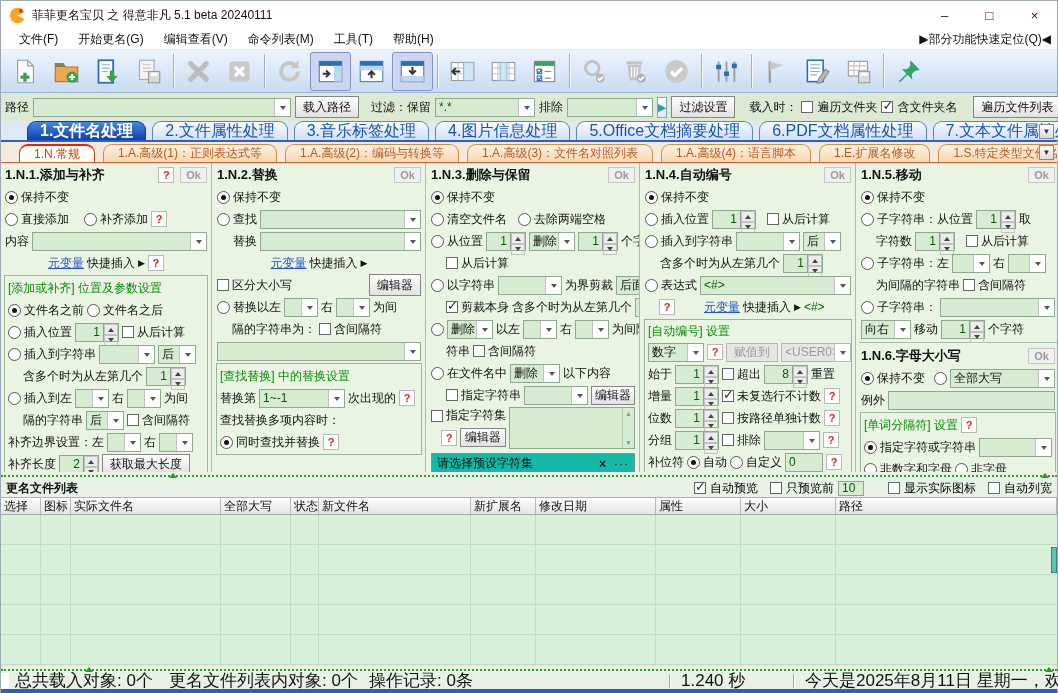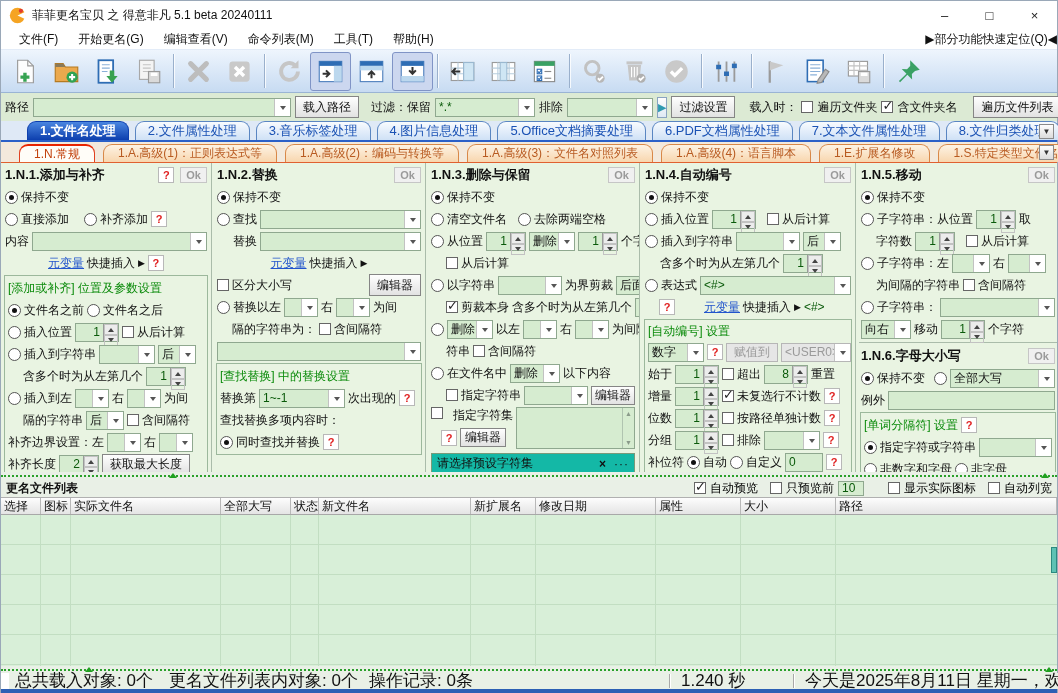--- a/index.html
+++ b/index.html
@@ -9,21 +9,21 @@
   
   .titlebar{position:absolute;left:0;top:0;width:100%;height:28px;background:#fff;display:flex;align-items:center;padding-left:8px}
   .appicon{width:17px;height:17px;margin-right:6px}
   .titletext{font-size:12px;color:#111}
   .winbtns{margin-left:auto;display:flex}
   .winbtn{width:45px;height:28px;display:flex;align-items:center;justify-content:center;font-size:13px;color:#222}
 
   
   .menubar{position:absolute;left:0;top:28px;width:100%;height:20px;background:#fff;display:flex;align-items:center;padding-left:8px;font-size:12px}
   .menuitem{padding:0 10px;color:#111}
-  .quicknav{margin-left:auto;font-size:12px;color:#111}
+  .quicknav{margin-left:auto;padding-right:6px;font-size:12px;color:#111}
 
   
   .toolbar{position:absolute;left:0;top:48px;width:100%;height:44px;background:linear-gradient(#eef5fd,#c7dbf2);border-top:1px solid #e3ecf8;border-bottom:1px solid #9ab4d4;display:flex;align-items:center;padding-left:4px}
   .tbtn{width:41px;height:39px;display:flex;align-items:center;justify-content:center;border-radius:3px;border:1px solid transparent}
   .tbtn.sel{background:#ccd7ef;border:1px solid #8094c6}
   .tbtn svg{width:27px;height:27px}
   .tsep{width:1px;height:34px;background:#9ab0cc;box-shadow:1px 0 0 rgba(255,255,255,.8);margin:0 4px}
 
   
   .pathrow{position:absolute;left:0;top:92px;width:100%;height:28px;background:#dcead4;display:flex;align-items:center;padding:0 4px;font-size:12px;gap:4px;white-space:nowrap}
@@ -32,21 +32,21 @@
   .combo .cv{flex:1;padding:0 3px;font-size:12px;line-height:17px;color:#0a5a0a;overflow:hidden}
   .combo .ca{width:16px;background:#fff;border-left:1px solid #c2c2c2;display:flex;align-items:center;justify-content:center}
   .car{width:0;height:0;border:3.5px solid transparent;border-top:4.5px solid #555;margin-top:4px}
   .btn{height:22px;padding:0 7px;background:linear-gradient(#fefefe,#e2e2e2);border:1px solid #858585;font-size:12px;display:inline-flex;align-items:center;color:#111;flex:0 0 auto}
   .cb{width:12px;height:12px;border:1px solid #666;background:#fff;position:relative;flex:0 0 auto}
   .cb.on::after{content:"✓";position:absolute;top:-4px;left:0;font-size:13px;font-weight:bold;color:#222}
   .playbtn{width:22px;height:21px;background:linear-gradient(#fdfdfd,#dfe9f4);border:1px solid #8aa4c0;display:flex;align-items:center;justify-content:center;color:#2e9ab0;font-size:11px}
 
   
   .tabs1{position:absolute;left:0;top:120px;width:100%;height:21px;background:#dfe9f6;border-bottom:2px solid #2a60c8;display:flex;align-items:flex-end;padding-left:26px}
-  .tab1{height:19px;display:flex;align-items:center;padding:0 12px;margin-right:6px;border:1px solid #5a86c2;border-bottom:none;border-radius:9px 9px 0 0;background:linear-gradient(#f8fbff,#cfe1f6);color:#1a52b4;font-size:13px;white-space:nowrap}
+  .tab1{height:19px;display:flex;align-items:center;padding:0 12px;margin-right:6px;border:1px solid #5a86c2;border-bottom:none;border-radius:9px 9px 0 0;background:linear-gradient(#f8fbff,#cfe1f6);color:#1a52b4;font-size:16px;white-space:nowrap}
   .tab1.act{background:linear-gradient(#4a86e0,#0d3fae);color:#fff;font-weight:bold;border-color:#0d3fae}
   .tabs2{position:absolute;left:0;top:141px;width:100%;height:21px;background:#f3e9dc;border-bottom:1px solid #e06030;display:flex;align-items:flex-end;padding-left:18px}
   .tab2{height:18px;display:flex;align-items:center;padding:0 14px;margin-right:8px;border:1px solid #d88848;border-bottom:none;border-radius:9px 9px 0 0;background:linear-gradient(#fdf3e4,#f8d6ae);color:#b85a20;font-size:12px;white-space:nowrap}
   .tab2.act{background:#fffdf8;color:#c2410c;font-weight:normal;border:1px solid #e04020;border-top:2px solid #e82400;border-bottom:none}
   .tabdd{position:absolute;right:3px;width:15px;height:15px;background:linear-gradient(#fdfdfd,#dcdcdc);border:1px solid #8a8a8a;display:flex;align-items:center;justify-content:center;font-size:8px;color:#333}
 
   
   .panels{position:absolute;left:0;top:162px;width:100%;height:309px;background:#e9f4e2}
   .pc{position:absolute;top:0;height:100%;border-right:1px solid #aabcaa;padding:1px 2px;overflow:hidden}
   .r{display:flex;align-items:center;height:22px;padding:0 2px;gap:3px;font-size:12px;white-space:nowrap;color:#111}
@@ -731,21 +731,21 @@
           <span class="combo" style="flex:1">
             <span class="cv"></span>
             <span class="ca">
               <i class="car"></i>
             </span>
           </span>
           <span class="btn" style="height:19px;padding:0 3px">编辑器</span>
         </div>
       <div class="r" style="height:46px;align-items:flex-start;padding-top:1px">
         <div style="display:flex;flex-direction:column;gap:4px">
-          <div style="display:flex;align-items:flex-start;gap:10px">
+          <div style="display:flex;align-items:center;gap:3px">
               <span class="cb"></span>
               <span style="font-size:12px">指定字符集</span>
             </div>
           <div style="display:flex;align-items:center;gap:3px;padding-left:10px">
               <span class="qb">?</span>
               <span class="btn" style="height:19px;padding:0 4px">编辑器</span>
             </div>
         </div>
         <div class="ta">
             <span style="flex:1"></span>

